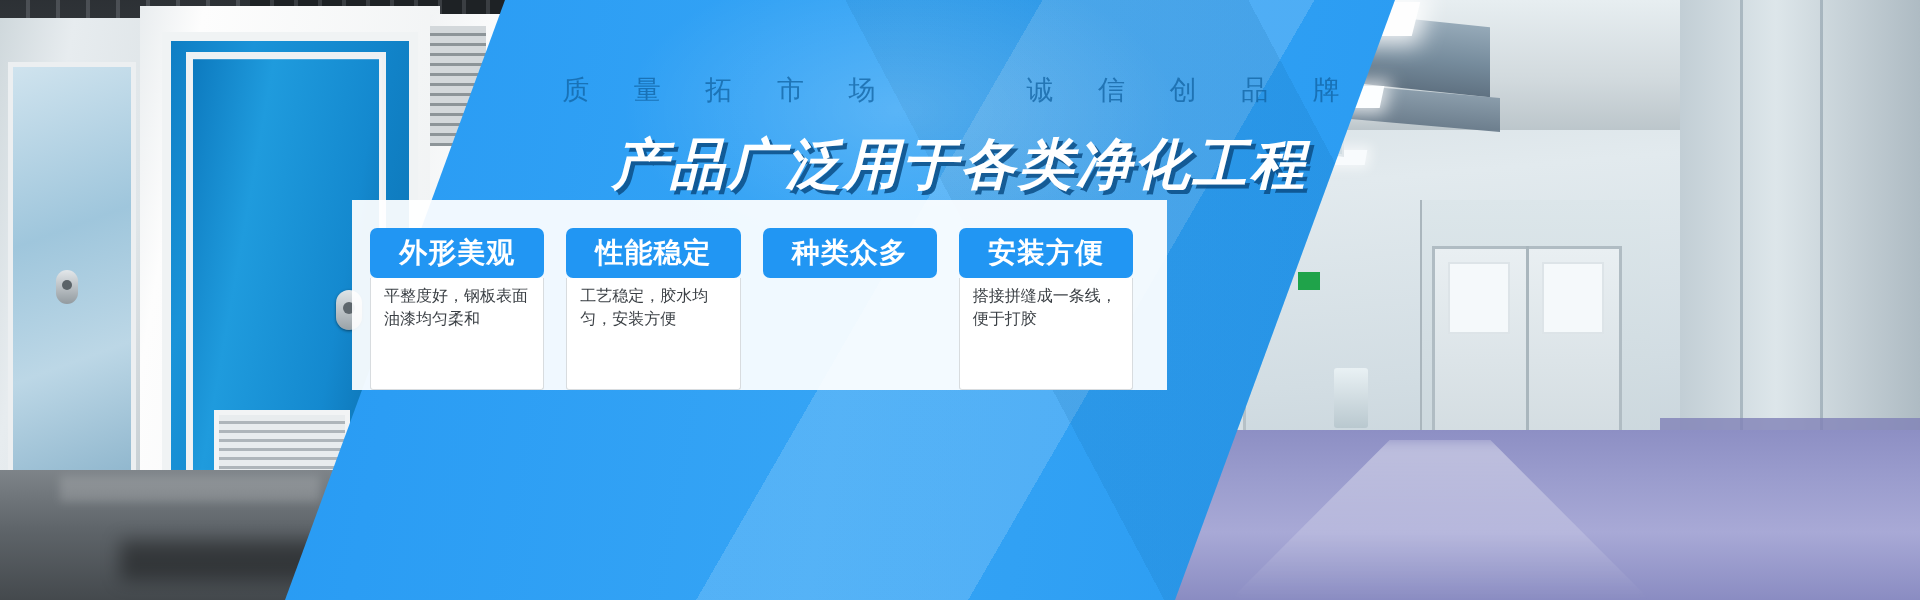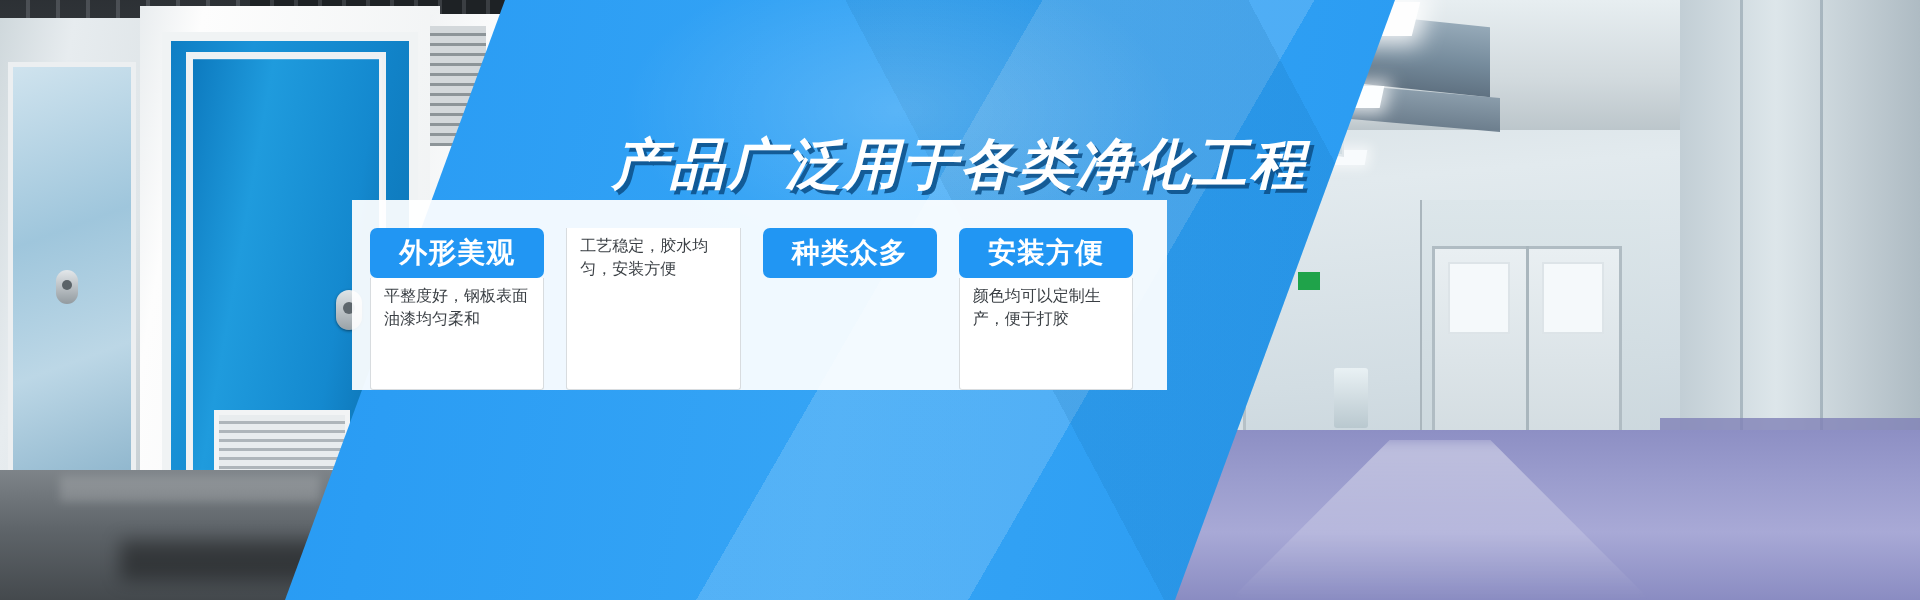--- a/index.html
+++ b/index.html
@@ -180,39 +180,41 @@
     <div class="pr-kick"></div>
     <div class="pr-floor"></div>
     <div class="pr-floorshine"></div>
   </div>
 
   <div class="blue-band"></div>
   <div class="band-stripe1"></div>
   <div class="band-stripe2"></div>
   <div class="band-glow"></div>
 
+  <div class="tagline">质 量 拓 市 场     诚 信 创 品 牌</div>
   <div class="headline">产品广泛用于各类净化工程</div>
 
   <div class="panel">
     <div class="cards">
 
       <div class="card">
         <div class="card-head">外形美观</div>
         <div class="card-body">平整度好，钢板表面油漆均匀柔和</div>
       </div>
 
       <div class="card">
+        <div class="card-head">性能稳定</div>
         <div class="card-body">工艺稳定，胶水均匀，安装方便</div>
       </div>
 
       <div class="card">
         <div class="card-head">种类众多</div>
       </div>
 
       <div class="card">
         <div class="card-head">安装方便</div>
-        <div class="card-body">颜色均可以定制生产，便于打胶</div>
+        <div class="card-body">搭接拼缝成一条线，便于打胶</div>
       </div>
 
     </div>
   </div>
 
 </div>
 
 </body></html>

